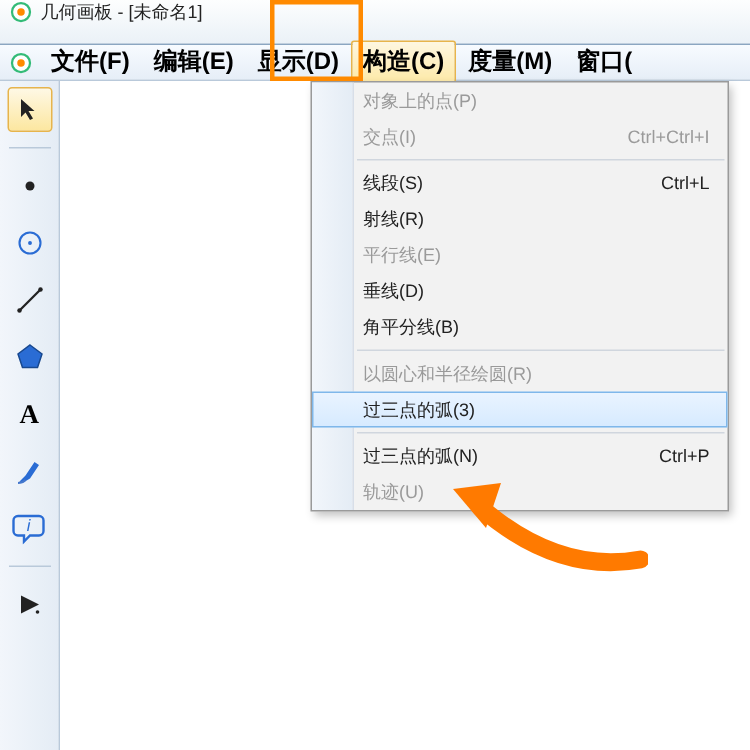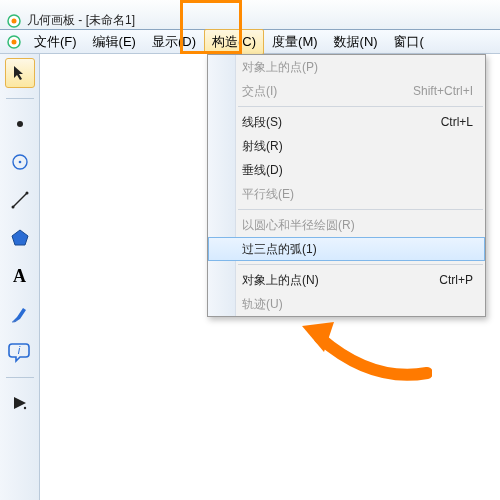--- a/index.html
+++ b/index.html
@@ -1,19 +1,19 @@
 <!DOCTYPE html>
 <html><head>
 <meta charset="utf-8">
 <style>
   * { margin: 0; padding: 0; box-sizing: border-box; font-family: "Microsoft YaHei", sans-serif; }
   body { width: 500px; height: 500px; overflow: hidden; background: #fff; position: relative; }
-  .titlebar { height: 30px; background: linear-gradient(#fdfefe,#eaf1f7); border-bottom: 1px solid #8ba6c1; display: flex; align-items: flex-end; padding: 0 6px; font-size: 12px; color: #222; }
+  .titlebar { height: 30px; background: linear-gradient(#fdfefe,#eaf1f7); border-bottom: 1px solid #8ba6c1; display: flex; align-items: flex-start; padding: 0 6px; font-size: 12px; color: #222; }
   .titlebar .icon { width:16px; height:16px; margin-right:5px; }
-  .menubar { height: 24px; background: linear-gradient(#f7fbff,#e6eef7); border-bottom: 1px solid #b9c9da; display: flex; align-items: center; font-size: 13px; padding-left: 4px; position: relative; }
+  .menubar { height: 24px; background: linear-gradient(#f7fbff,#e6eef7); border-bottom: 1px solid #b9c9da; display: flex; align-items: center; font-size: 16px; padding-left: 4px; position: relative; font-weight: bold; }
   .menubar .appicon { width:16px; height:16px; margin: 0 4px 0 2px; }
   .menuitem { padding: 3px 7px; border: 1px solid transparent; cursor: default; white-space: nowrap; }
   .menuitem.active { background: linear-gradient(#fef7e1,#fde9a7); border:1px solid #e7b44b; border-radius:2px;text-align:right; }
   .highlight-box { position:absolute; left:180px; top:0; width:62px; height:54px; border:3px solid #ff8a00; pointer-events:none; z-index:50; }
   .work { position:absolute; left:0; top:54px; right:0; bottom:0; display:flex; }
   .toolbar { width:40px; background:linear-gradient(90deg,#f2f6fb,#e4ecf5); border-right:1px solid #b9c9da; display:flex; flex-direction:column; align-items:center; padding-top:4px; gap:8px; }
   .tbtn { width:30px; height:30px; display:flex; align-items:center; justify-content:center; border:1px solid transparent; border-radius:3px; }
   .tbtn.sel { background:linear-gradient(#fef8e5,#fce7a0); border:1px solid #e7b44b; }
   .sep { width:28px; height:1px; background:#b9c9da; margin:2px 0; }
   .canvas { flex:1; background:#fff; position:relative; }
@@ -42,21 +42,20 @@
   <svg class="appicon" viewBox="0 0 16 16">
       <circle cx="8" cy="8" r="6" fill="#fff" stroke="#3b7" stroke-width="1.5"></circle>
       <circle cx="8" cy="8" r="2.5" fill="#ff8a00"></circle>
     </svg>
   <div id="menuitems" style="display:flex;">
       <div class="menuitem">文件(F)</div>
       <div class="menuitem">编辑(E)</div>
       <div class="menuitem">显示(D)</div>
       <div class="menuitem active">构造(C)</div>
       <div class="menuitem">度量(M)</div>
-      <div class="menuitem">数据(N)</div>
       <div class="menuitem">窗口(</div>
     </div>
 </div>
 
 <div class="highlight-box"></div>
 
 <div class="work">
   <div class="toolbar">
     <div class="tbtn sel">
         <svg width="18" height="18" viewBox="0 0 18 18">
@@ -115,46 +114,49 @@
   </div>
 </div>
 
 <div class="dropdown" id="dropdown">
   <div class="strip"></div>
 <div class="ditem disabled">
       <span>对象上的点(P)</span>
     </div>
     <div class="ditem disabled">
       <span>交点(I)</span>
-      <span class="sc">Shift+Ctrl+I</span>
+      <span class="sc">Ctrl+Ctrl+I</span>
     </div>
     <div class="dsep"></div>
     <div class="ditem">
       <span>线段(S)</span>
       <span class="sc">Ctrl+L</span>
     </div>
     <div class="ditem">
       <span>射线(R)</span>
     </div>
+    <div class="ditem disabled">
+      <span>平行线(E)</span>
+    </div>
     <div class="ditem">
       <span>垂线(D)</span>
     </div>
-    <div class="ditem disabled">
-      <span>平行线(E)</span>
+    <div class="ditem">
+      <span>角平分线(B)</span>
     </div>
     <div class="dsep"></div>
     <div class="ditem disabled">
       <span>以圆心和半径绘圆(R)</span>
     </div>
     <div class="ditem hover">
-      <span>过三点的弧(1)</span>
+      <span>过三点的弧(3)</span>
     </div>
     <div class="dsep"></div>
     <div class="ditem">
-      <span>对象上的点(N)</span>
+      <span>过三点的弧(N)</span>
       <span class="sc">Ctrl+P</span>
     </div>
     <div class="ditem disabled">
       <span>轨迹(U)</span>
     </div>
   </div>
 
 <svg class="arrow" width="130" height="70" viewBox="0 0 130 70">
   <path d="M125 55 Q70 65 18 20" stroke="#ff7a00" stroke-width="12" fill="none" stroke-linecap="round"></path>
   <polygon points="0,8 32,4 22,34" fill="#ff7a00"></polygon>

